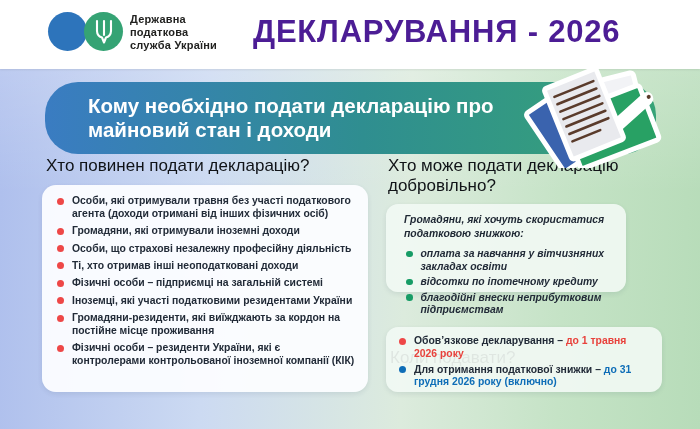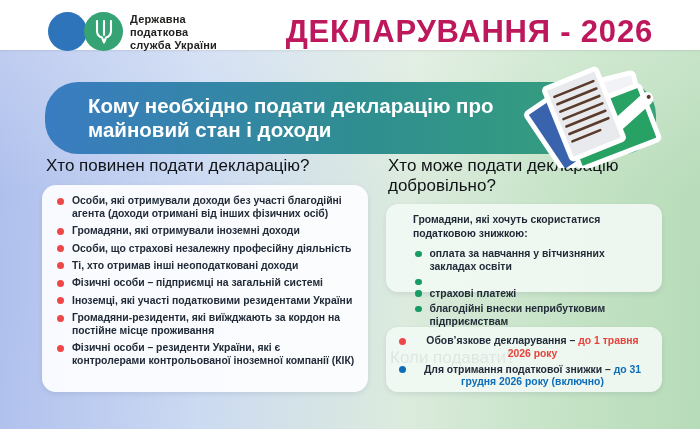--- a/index.html
+++ b/index.html
@@ -6,30 +6,30 @@
   html,body { width:700px; height:429px; }
   body { font-family:"Liberation Sans", sans-serif; overflow:hidden; }
 
   .poster { position:relative; width:700px; height:429px;
     background:
       linear-gradient(180deg, rgba(255,255,255,.28), rgba(255,255,255,0) 45%),
       linear-gradient(92deg, #aebfed 0%, #ccdaf2 30%, #dcebdd 58%, #c5e3c6 80%, #b7dcb9 100%);
   }
 
   
-  .header { position:absolute; left:0; top:0; width:700px; height:50px; background:#ffffff;
+  .header { position:absolute; left:0; top:0; width:700px; height:69px; background:#ffffff;
             box-shadow:0 1px 2px rgba(0,0,0,.08); }
   .logo-wrap { position:absolute; left:48px; top:12px; display:flex; align-items:center; }
   .circle { width:39px; height:39px; border-radius:50%; }
   .circle.blue { background:#2d74bb; }
   .circle.green { background:#35a374; margin-left:-3px; display:flex; align-items:center; justify-content:center; }
   .logo-text { position:absolute; left:130px; top:13px; font-size:11px; font-weight:700;
                color:#222220; line-height:1.18; white-space:pre-line; letter-spacing:.2px; }
   .main-title { position:absolute; left:253px; top:14px; width:400px;
-                font-size:31px; font-weight:700; color:#be185d; letter-spacing:.8px;text-align:right; }
+                font-size:31px; font-weight:700; color:#4c1d95; letter-spacing:.8px; }
 
   
   .banner { position:absolute; left:45px; top:82px; width:611px; height:72px; border-radius:33px;
             background:linear-gradient(90deg, #3a7cc2 0%, #2f8e90 52%, #37a377 100%);
             display:flex; align-items:center; }
   .banner-title { color:#ffffff; font-weight:700; font-size:20.5px; line-height:1.17;
                   padding-left:43px; max-width:500px; }
 
   
   .illus { position:absolute; left:524px; top:56px; width:145px; height:112px; z-index:5; }
@@ -37,24 +37,24 @@
   
   .sec-heading { position:absolute; font-size:17px; font-weight:400; color:#101317; line-height:1.15; }
   .h-left { left:46px; top:156px; }
   .h-right { left:388px; top:156px; width:290px; }
   .h-when { left:390px; top:305px;margin-top:43px; }
 
   
   .card { position:absolute; border-radius:14px; box-shadow:0 2px 5px rgba(40,60,90,.10); }
   .card-left { left:42px; top:185px; width:326px; height:207px; background:rgba(252,253,255,.95);
                padding:10px 12px 8px 13px; }
-  .card-right1 { left:386px; top:204px; width:276px; height:88px; background:rgba(241,248,243,.92);
-                 border-radius:12px; padding:9px 27px; }
+  .card-right1 { left:386px; top:204px; width:240px; height:88px; background:rgba(241,248,243,.92);
+                 border-radius:12px; padding:9px 18px;font-style:italic; }
   .card-right2 { left:386px; top:327px; width:276px; height:65px; background:rgba(241,248,243,.92);
-                 border-radius:12px; padding:8px 11px;text-align:center; }
+                 border-radius:12px; padding:8px 11px; }
 
   .intro-text { font-size:10.4px; font-weight:700; color:#1e2733; line-height:1.3; margin-bottom:8px; }
 
   .bullet-item { display:flex; align-items:flex-start; margin-bottom:4.6px; }
   .card-right1 .bullet-item { margin-bottom:2.6px; }
   .card-right2 .bullet-item { margin-bottom:3px; }
   .dot { flex:0 0 7px; width:7px; height:7px; border-radius:50%; margin:2.5px 8px 0 2px; }
   .card-right1 .dot { flex-basis:6.5px; width:6.5px; height:6.5px; }
   .item-text { font-size:10.4px; font-weight:700; color:#222b38; line-height:1.23; }
   .item-text .hl { font-weight:700; }
@@ -112,21 +112,21 @@
         <line x1="39" y1="79" x2="69" y2="79"></line>
       </g>
     </g>
   </svg>
 
   <div class="sec-heading h-left">Хто повинен подати декларацію?</div>
   <div class="card card-left">
     <div>
         <div class="bullet-item">
           <span class="dot" style="background: rgb(238, 71, 71);"></span>
-          <span class="item-text">Особи, які отримували доходи без участі благодійні агента (доходи отримані від інших фізичних осіб)</span>
+          <span class="item-text">Особи, які отримували травня без участі податкового агента (доходи отримані від інших фізичних осіб)</span>
         </div>
         <div class="bullet-item">
           <span class="dot" style="background: rgb(238, 71, 71);"></span>
           <span class="item-text">Громадяни, які отримували іноземні доходи</span>
         </div>
         <div class="bullet-item">
           <span class="dot" style="background: rgb(238, 71, 71);"></span>
           <span class="item-text">Особи, що страхові незалежну професійну діяльність</span>
         </div>
         <div class="bullet-item">
@@ -155,24 +155,21 @@
   <div class="sec-heading h-right">Хто може подати декларацію добровільно?</div>
   <div class="card card-right1">
     <div class="intro-text">Громадяни, які хочуть скористатися податковою знижкою:</div>
     <div>
         <div class="bullet-item">
           <span class="dot" style="background: rgb(23, 156, 102);"></span>
           <span class="item-text">оплата за навчання у вітчизняних закладах освіти</span>
         </div>
         <div class="bullet-item">
           <span class="dot" style="background: rgb(23, 156, 102);"></span>
-        </div>
-        <div class="bullet-item">
-          <span class="dot" style="background: rgb(23, 156, 102);"></span>
-          <span class="item-text">страхові платежі</span>
+          <span class="item-text">відсотки по іпотечному кредиту</span>
         </div>
         <div class="bullet-item">
           <span class="dot" style="background: rgb(23, 156, 102);"></span>
           <span class="item-text">благодійні внески неприбутковим підприємствам</span>
         </div>
       </div>
   </div>
 
   <div class="sec-heading h-when">Коли подавати?</div>
   <div class="card card-right2">

